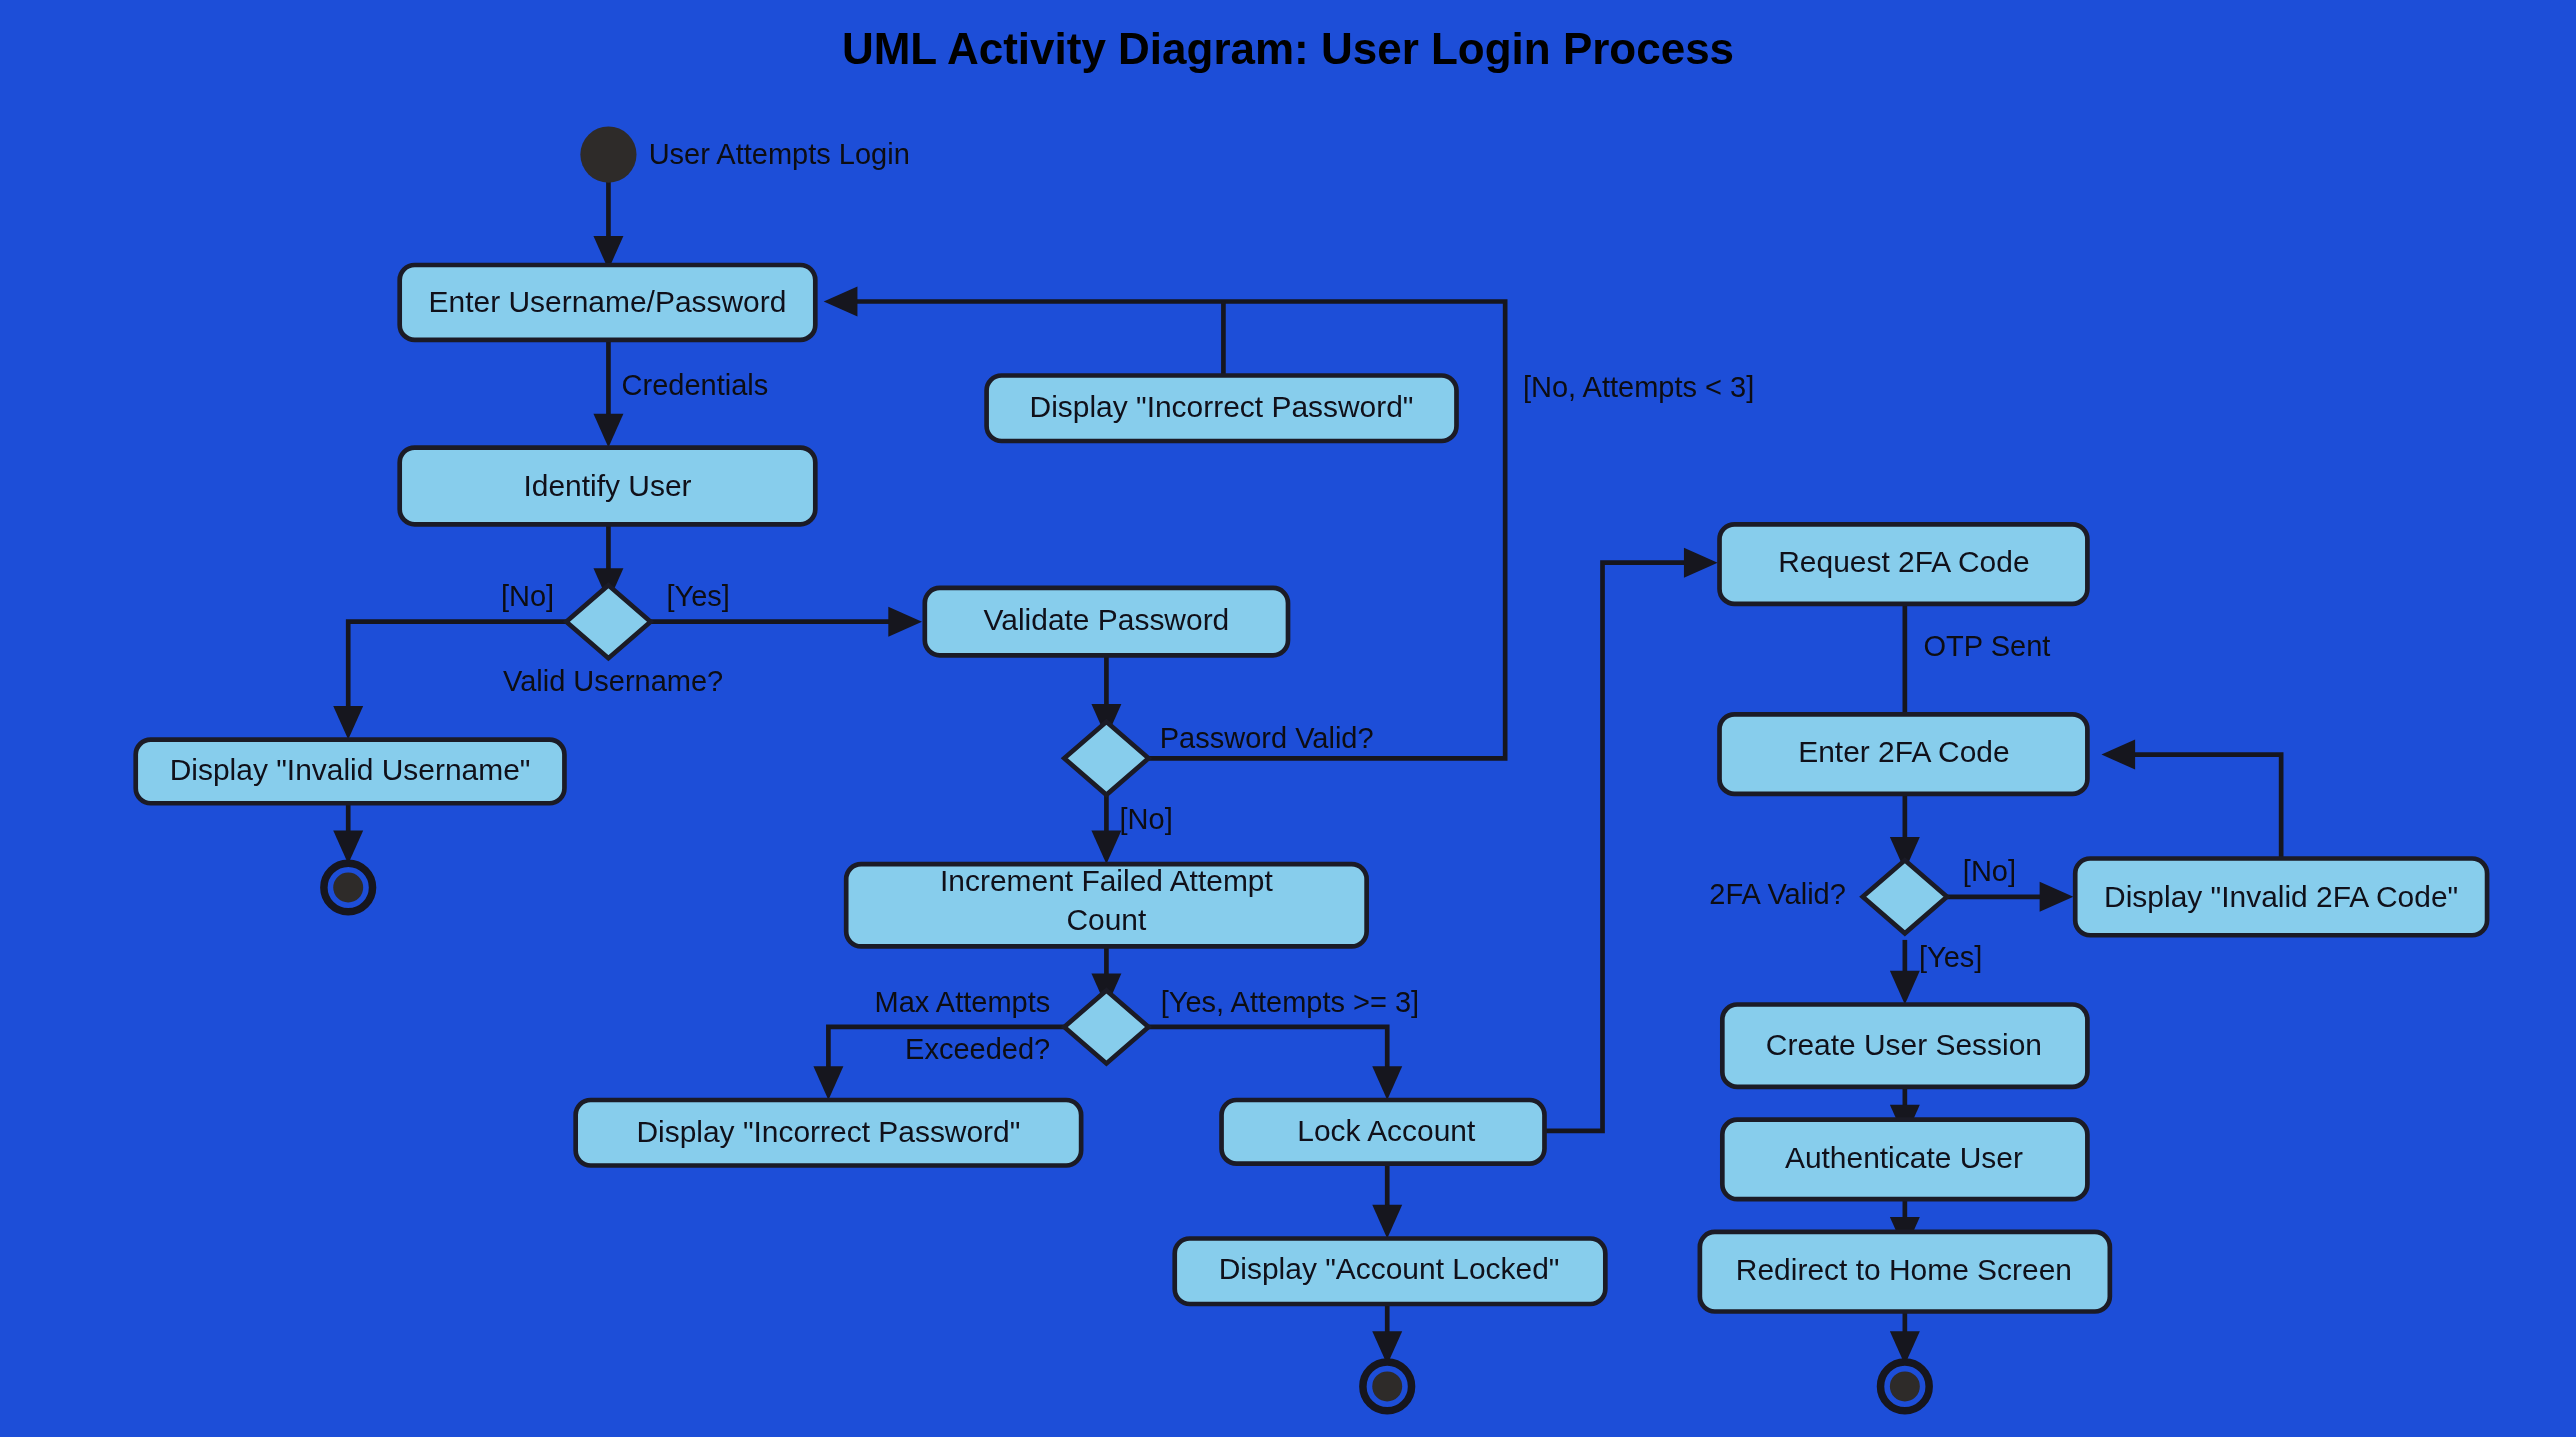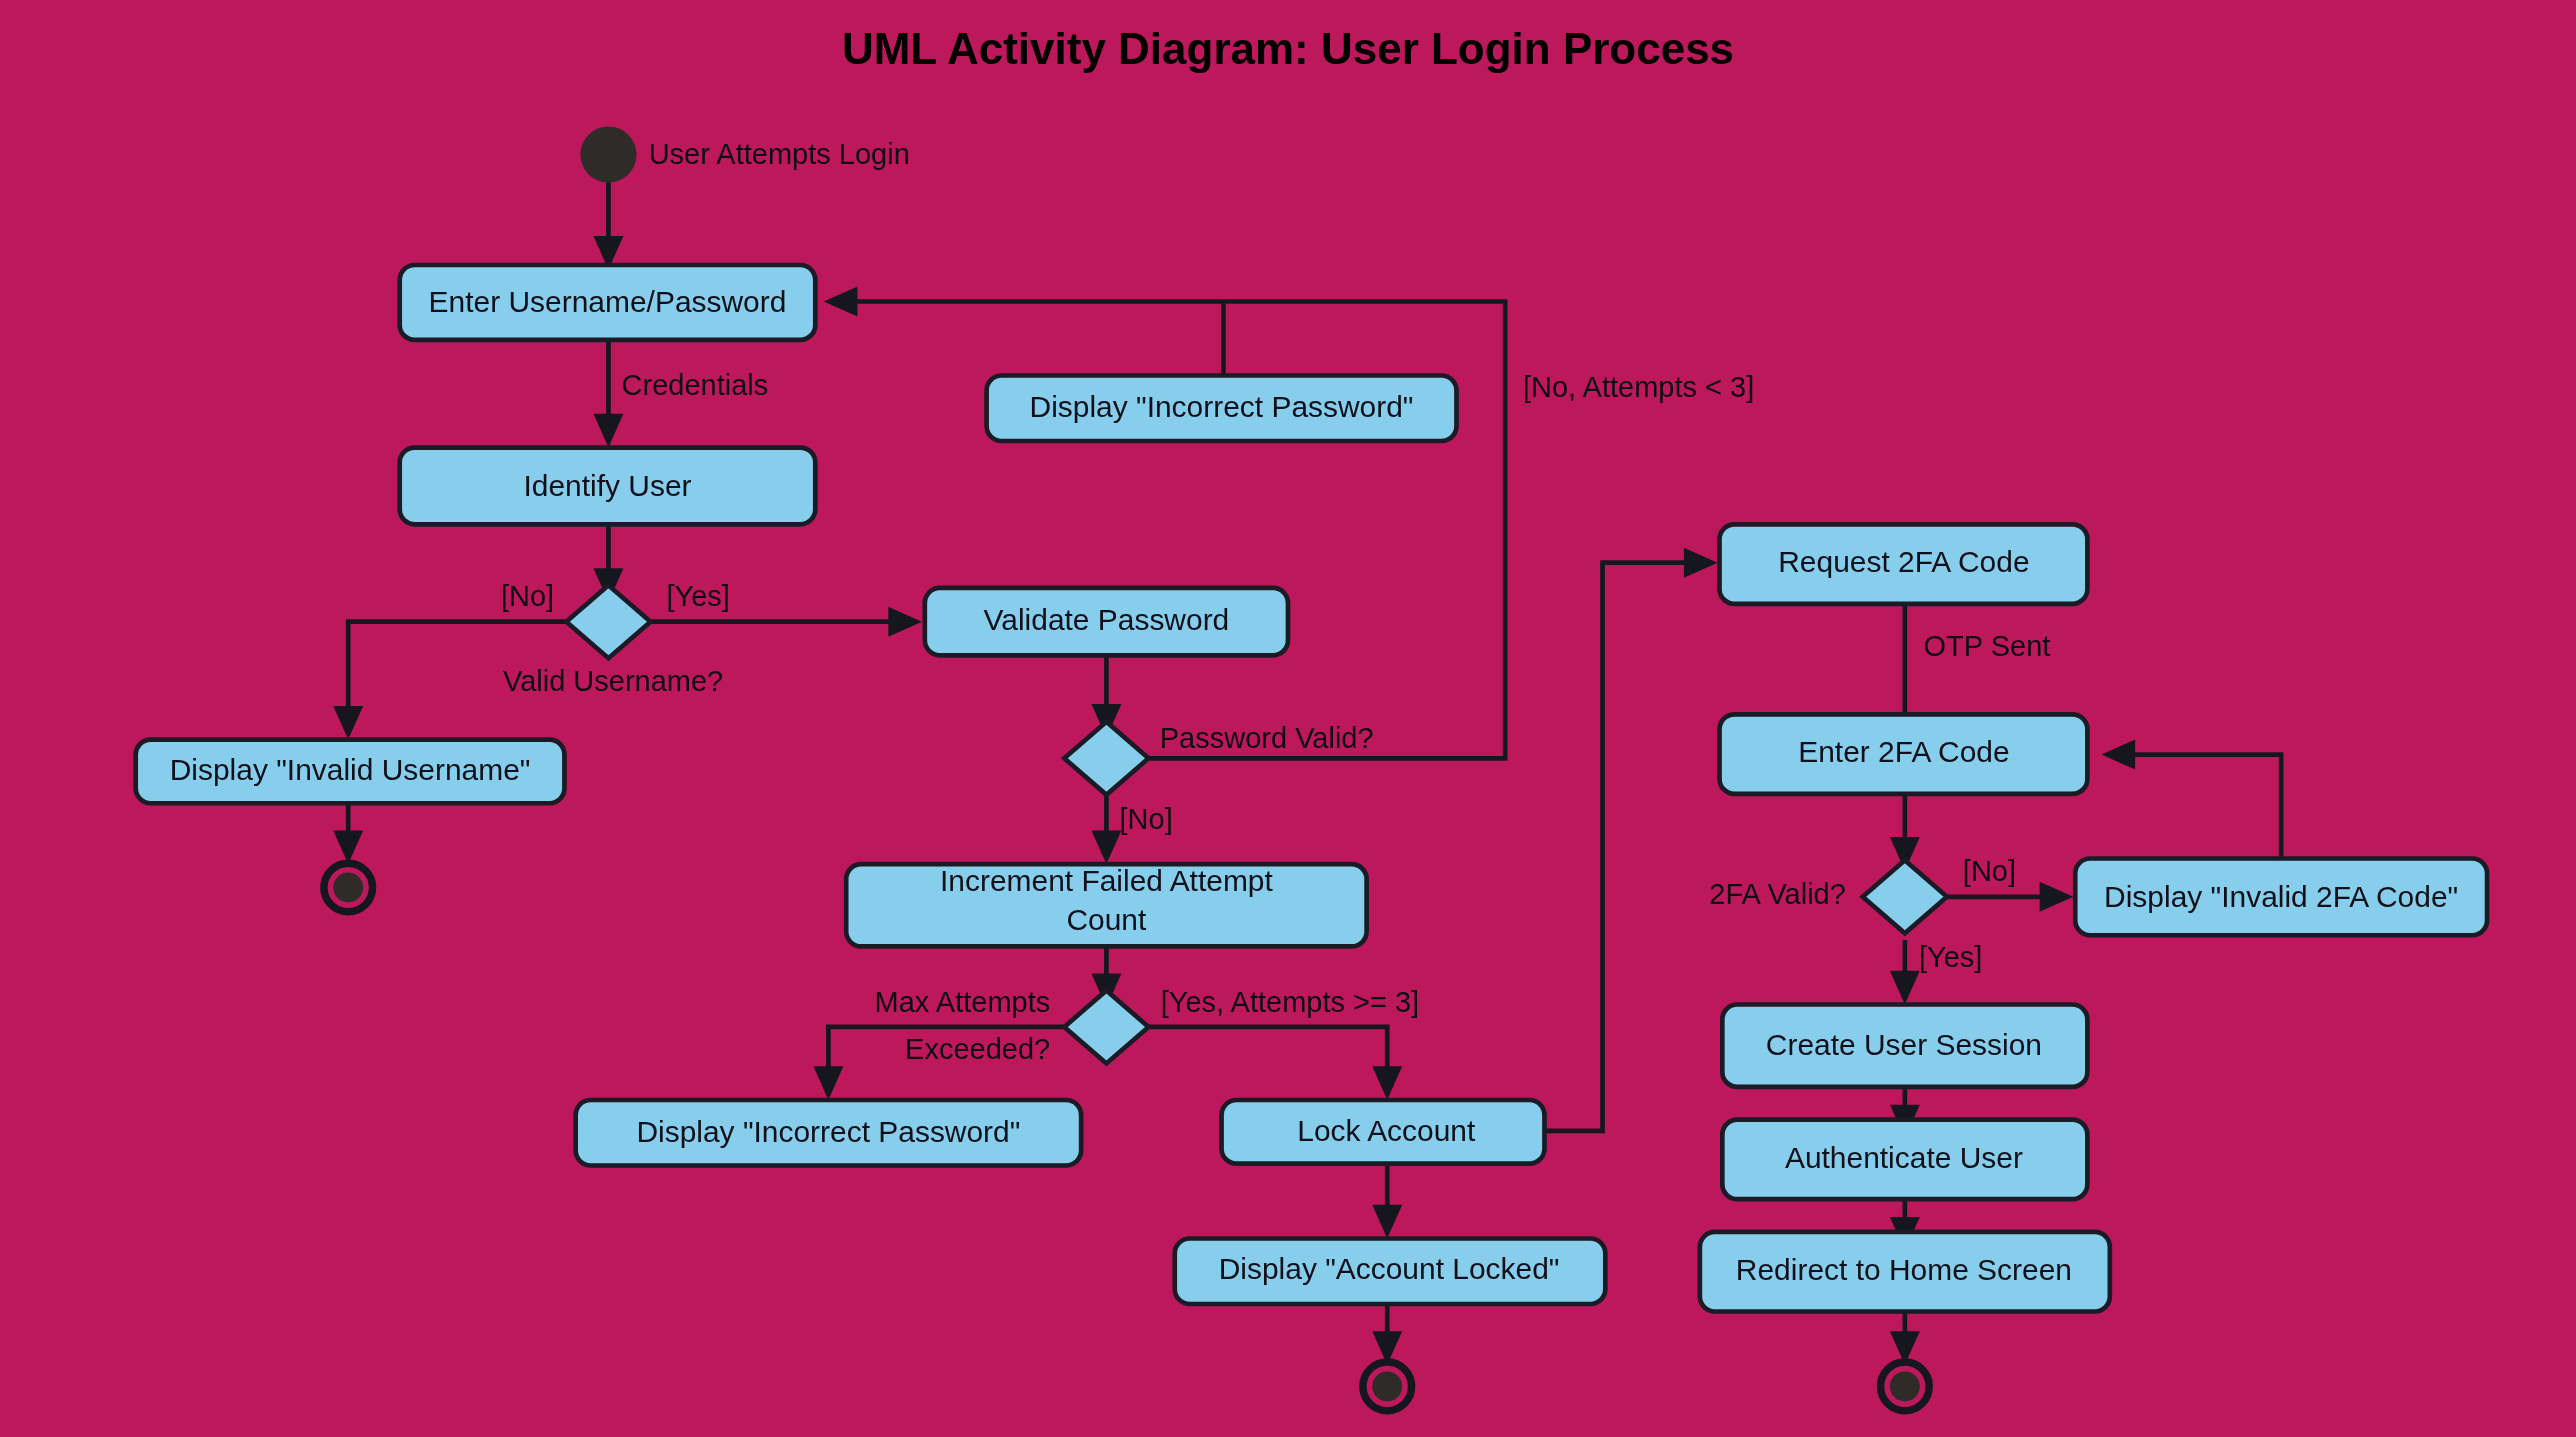--- a/index.html
+++ b/index.html
@@ -11,21 +11,21 @@
     width: 2576px;
     height: 1438px;
     font-family: "Liberation Sans", sans-serif;
     background: #fdfdfb;
     overflow: hidden;
   }
   #canvas {
     position: relative;
     width: 2576px;
     height: 1438px;
-    background: #be185d;
+    background: #1d4ed8;
   }
   svg#diagram {
     position: absolute;
     top: 0;
     left: 0;
     width: 2576px;
     height: 1438px;
   }
   .diagram-title {
     font-family: "Liberation Sans", sans-serif;

